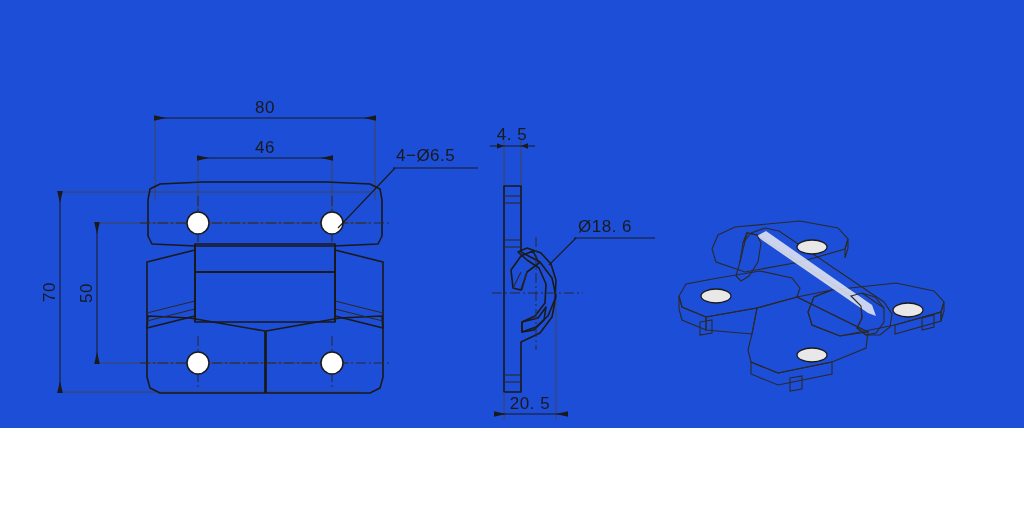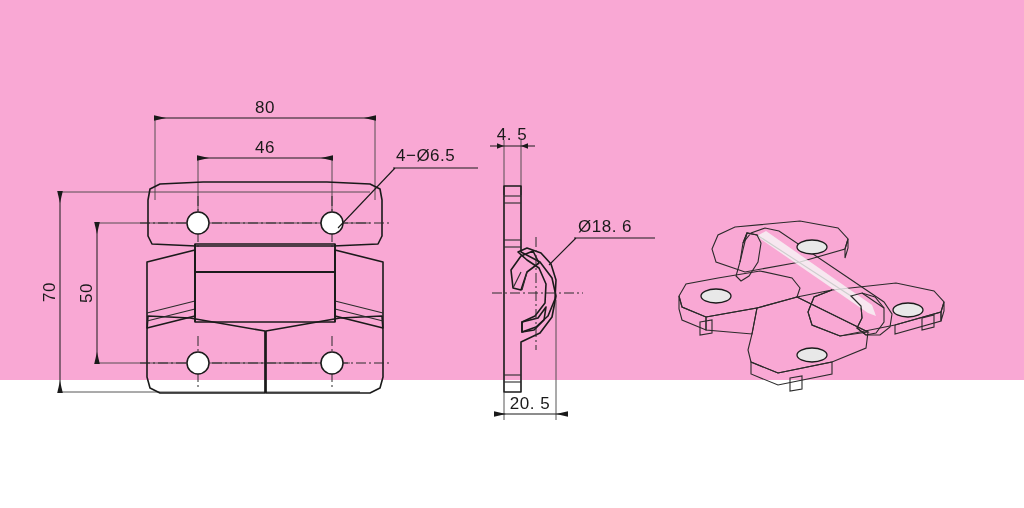--- a/index.html
+++ b/index.html
@@ -10,22 +10,22 @@
   }
   body {
     width: 1024px;
     height: 508px;
     overflow: hidden;
     font-family: "Liberation Sans", sans-serif;
   }
   #drawing-root {
     position: relative;
     width: 1024px;
-    height: 380px;
-    background: #f9a8d4;
+    height: 428px;
+    background: #1d4ed8;
   }
   svg.sheet {
     display: block;
     width: 1024px;
     height: 508px;
   }
   .dim-text {
     font-family: "Liberation Sans", sans-serif;
     font-size: 17px;
     fill: #1a1a1a;

